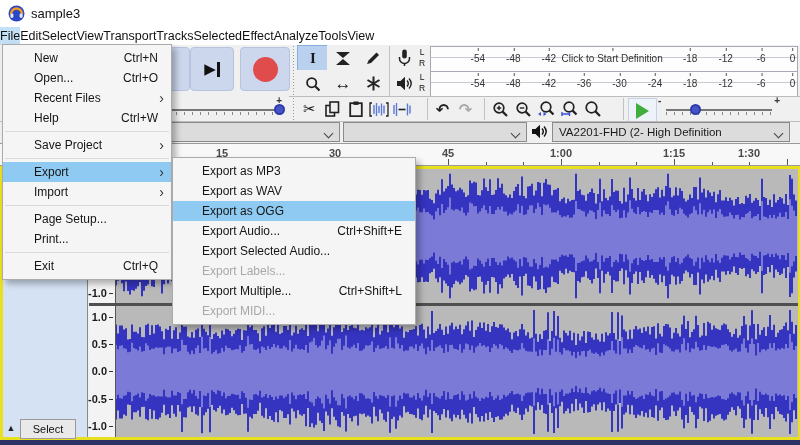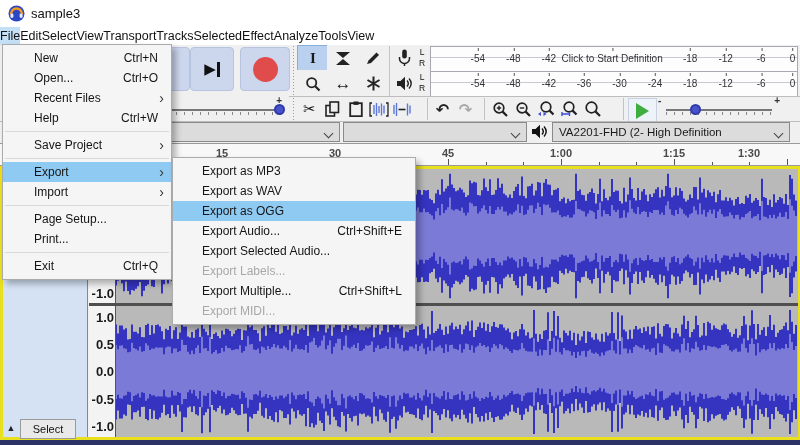--- a/index.html
+++ b/index.html
@@ -48,21 +48,21 @@
 
   
   #timeline{left:0;top:144px;width:800px;height:22px;background:#f8f8f8;border-bottom:1px solid #9a9a9a;box-sizing:border-box;}
   .tlab{position:absolute;transform:translateX(-50%);top:3px;font-size:11px;font-weight:bold;color:#4a4a4a;}
   .ttick{position:absolute;bottom:0;width:1px;background:#555;}
 
   
   .yellow{background:#e8df1e;}
   #trackpanel{left:3px;top:169px;width:85px;height:268px;background:#d4e2f4;border-right:1px solid #888;box-sizing:border-box;}
   #vruler{left:89px;top:169px;width:27px;height:268px;background:#f3f3f3;border-right:1px solid #555;box-sizing:border-box;}
-  .vlab{position:absolute;right:1px;transform:translateY(-50%);font-size:13px;color:#1a1a1a;font-weight:bold;}
+  .vlab{position:absolute;right:8px;transform:translateY(-50%);font-size:11px;color:#1a1a1a;font-weight:bold;}
   .vlab::after{content:"";position:absolute;right:-6px;top:50%;width:4px;height:1px;background:#333;}
   #waveband{left:116px;top:169px;width:682px;height:268px;background:#b9b9b9;}
   #chdivider{left:89px;top:303px;width:709px;height:3px;background:#4f4f4f;}
   .paneltext{font-size:10px;color:#1a1a1a;}
   #selectbtn{left:20px;top:419px;width:54px;height:18px;background:#e9e9e9;border:1px solid #9a9a9a;font-size:11px;color:#111;display:flex;align-items:center;justify-content:center;}
   #collapsebtn{left:4px;top:421px;width:14px;height:13px;font-size:9px;color:#222;display:flex;align-items:center;justify-content:center;}
   #bottomstrip{left:0;top:440px;width:800px;height:5px;background:#2c3166;}
 
   
   .popup{background:#f5f5f5;border:1px solid #ababab;box-shadow:4px 4px 6px rgba(0,0,0,.28);padding:3px 0;box-sizing:border-box;z-index:50;}

